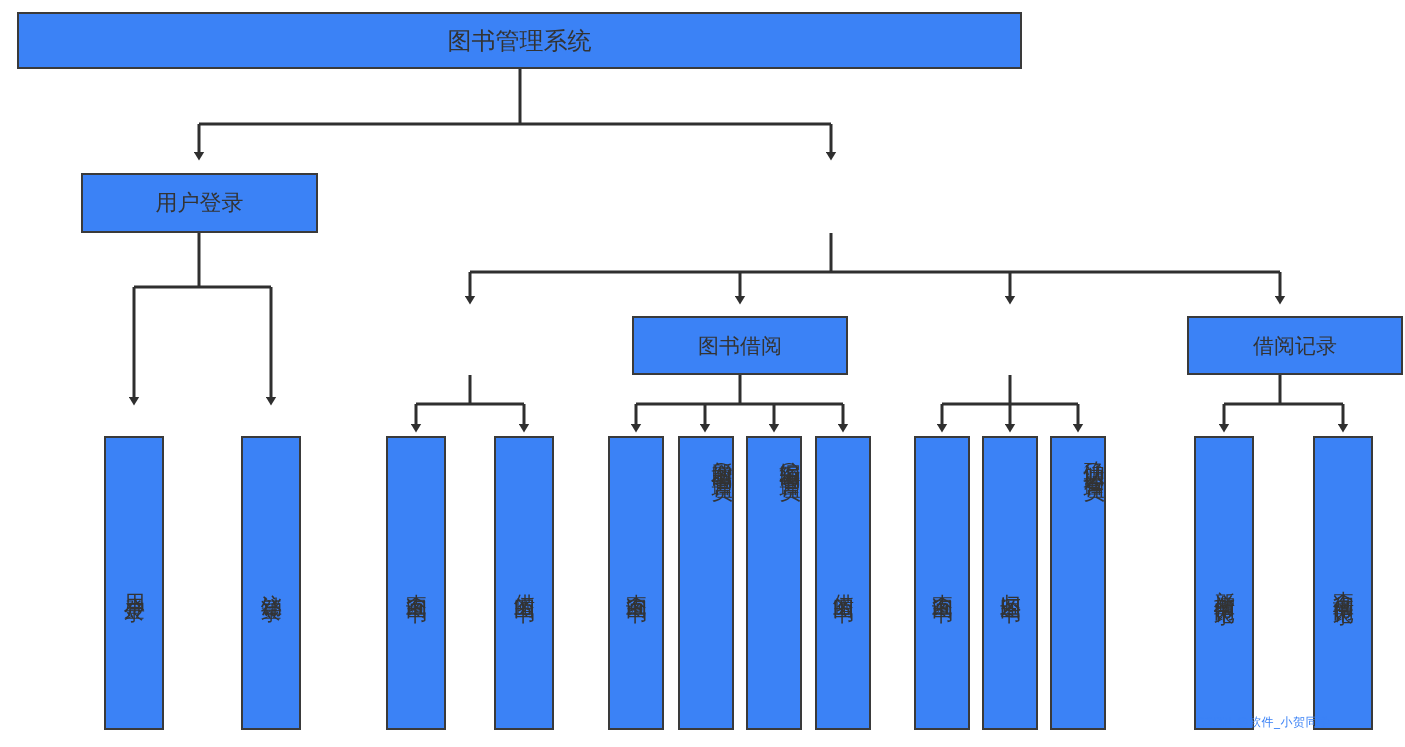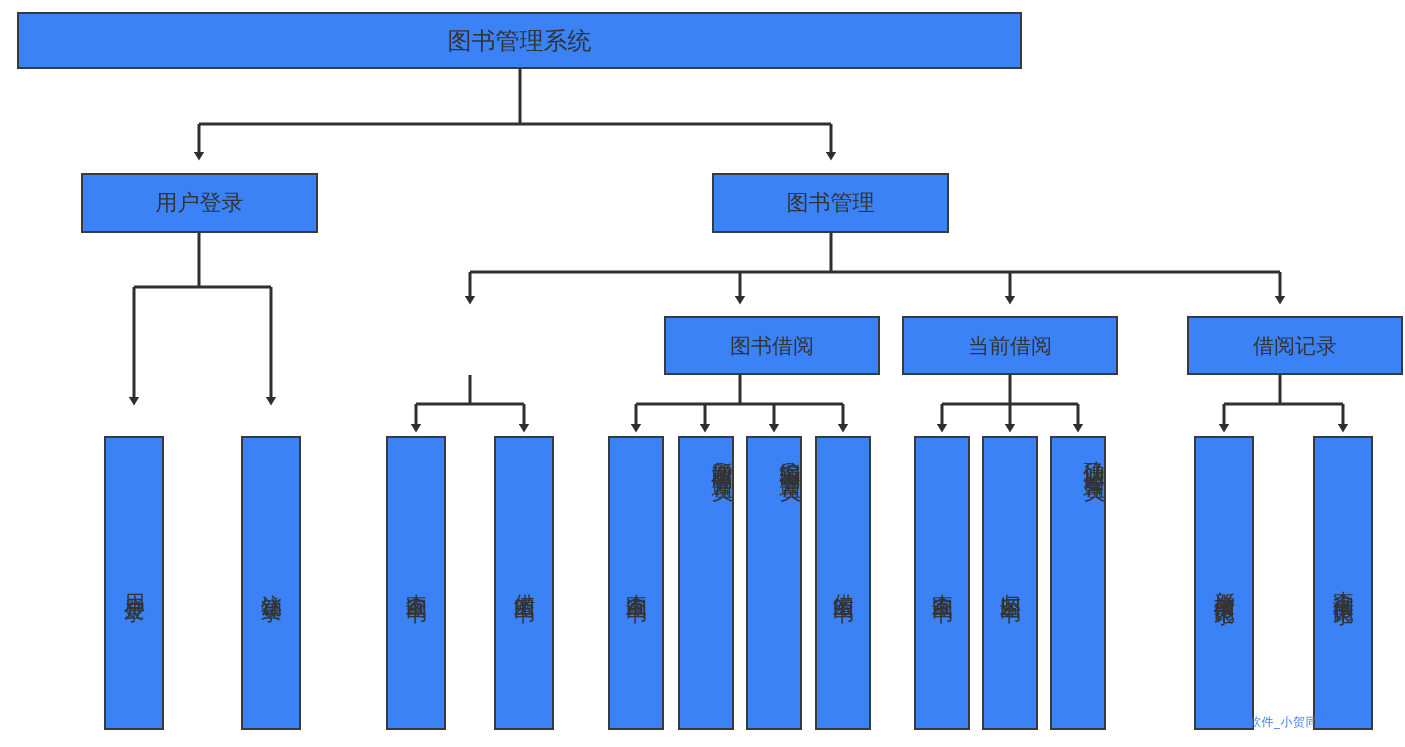--- a/index.html
+++ b/index.html
@@ -130,29 +130,23 @@
     </g>
   </svg>
 
   <div class="node root" style="left:17px; top:12px; width:1005px; height:57px;">
     <span>图书管理系统</span>
   </div>
 
   <div class="node level2" style="left:81px; top:173px; width:237px; height:60px;">
     <span>用户登录</span>
   </div>
-  <div class="node level2" style="left:712px; top:173px; width:237px; height:60px;">
-    <span>图书管理</span>
-  </div>
 
-  <div class="node level3" style="left:632px; top:316px; width:216px; height:59px;margin-left:32px;">
+  <div class="node level3" style="left:632px; top:316px; width:216px; height:59px;">
     <span>图书借阅</span>
-  </div>
-  <div class="node level3" style="left:902px; top:316px; width:216px; height:59px;">
-    <span>当前借阅</span>
   </div>
   <div class="node level3" style="left:1172px; top:316px; width:216px; height:59px;margin-left:15px;">
     <span>借阅记录</span>
   </div>
 
   <div class="node leaf center-v" style="left:104px; top:436px; width:60px; height:294px;">
     <span class="vtext">用户登录</span>
   </div>
   <div class="node leaf center-v" style="left:241px; top:436px; width:60px; height:294px;">
     <span class="vtext">注销登录</span>

